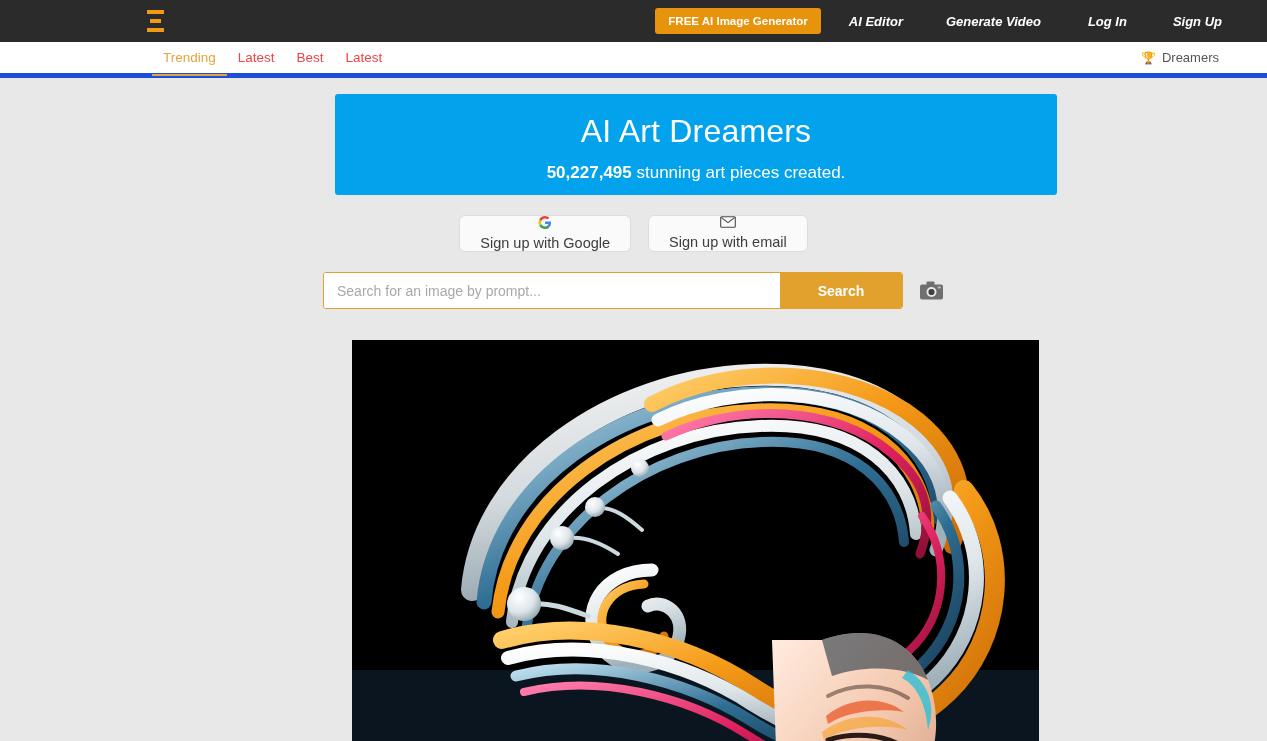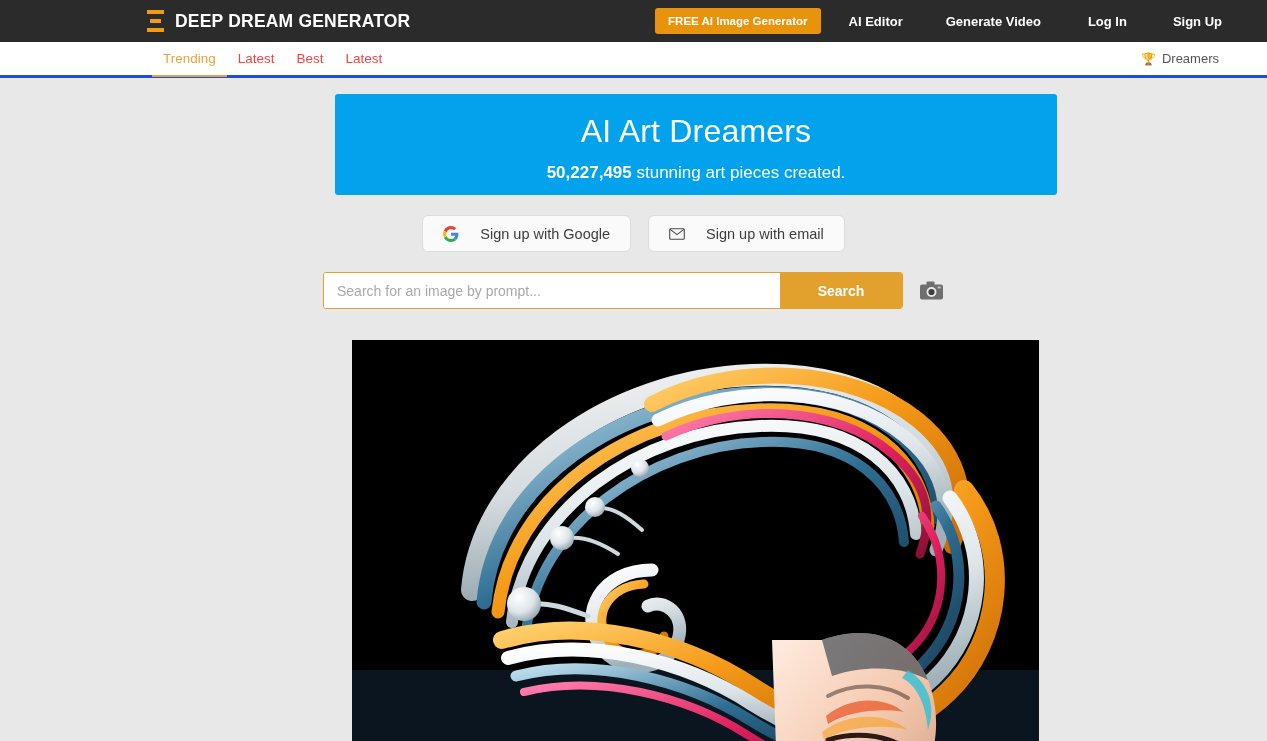--- a/index.html
+++ b/index.html
@@ -64,32 +64,33 @@
     white-space: nowrap;
     font-family: "Liberation Sans", sans-serif;
   }
   .topnav a {
     color: #ffffff;
     font-size: 13px;
     font-weight: bold;
     text-decoration: none;
     white-space: nowrap;
     cursor: pointer;
+    font-style: italic;
   }
   .topnav a.nav-ai-editor { margin-right: 43px; }
   .topnav a.nav-generate-video { margin-right: 47px; }
   .topnav a.nav-login { margin-right: 46px; }
   .topnav a.nav-signup { margin-right: 45px; }
 
   
   .subbar {
     position: relative;
     height: 36px;
     background: #ffffff;
-    border-bottom: 3px solid #1d4ed8;
+    border-bottom: 5px solid #1d4ed8;
     display: flex;
     align-items: center;
   }
   .subnav {
     position: absolute;
     left: 152px;
     display: flex;
     align-items: center;
     height: 36px;
   }
@@ -154,31 +155,32 @@
   .signup-row {
     position: absolute;
     left: 0; right: 0; top: 215px;
     display: flex;
     justify-content: center;
     gap: 17px;
   }
   .signup-btn {
     display: flex;
     align-items: center;
-    gap: 21px;
+    gap: 6px;
     height: 37px;
     padding: 0 20px;
     background: #fafafa;
     border: 1px solid #dcdcdc;
     border-radius: 6px;
     font-size: 14.5px;
     color: #3d3d3d;
     cursor: pointer;
     white-space: nowrap;
     font-family: "Liberation Sans", sans-serif;
+    flex-direction: column;
   }
   .g-logo { width: 16px; height: 16px; display: block; }
   .mail-ico { width: 16px; height: 12px; display: block; }
 
   
   .search-row {
     position: absolute;
     left: 0; right: 0; top: 272px;
     display: flex;
     justify-content: center;
@@ -240,21 +242,20 @@
 </head>
 <body>
 
 <div class="topbar">
   <div class="brand">
     <span class="brand-mark">
       <i></i>
         <i></i>
         <i></i>
     </span>
-    <span class="brand-name">DEEP DREAM GENERATOR</span>
   </div>
 
   <div class="topnav">
     <button class="cta-pill">FREE AI Image Generator</button>
     <a class="nav-ai-editor">AI Editor</a>
     <a class="nav-generate-video">Generate Video</a>
     <a class="nav-login">Log In</a>
     <a class="nav-signup">Sign Up</a>
   </div>
 </div>

